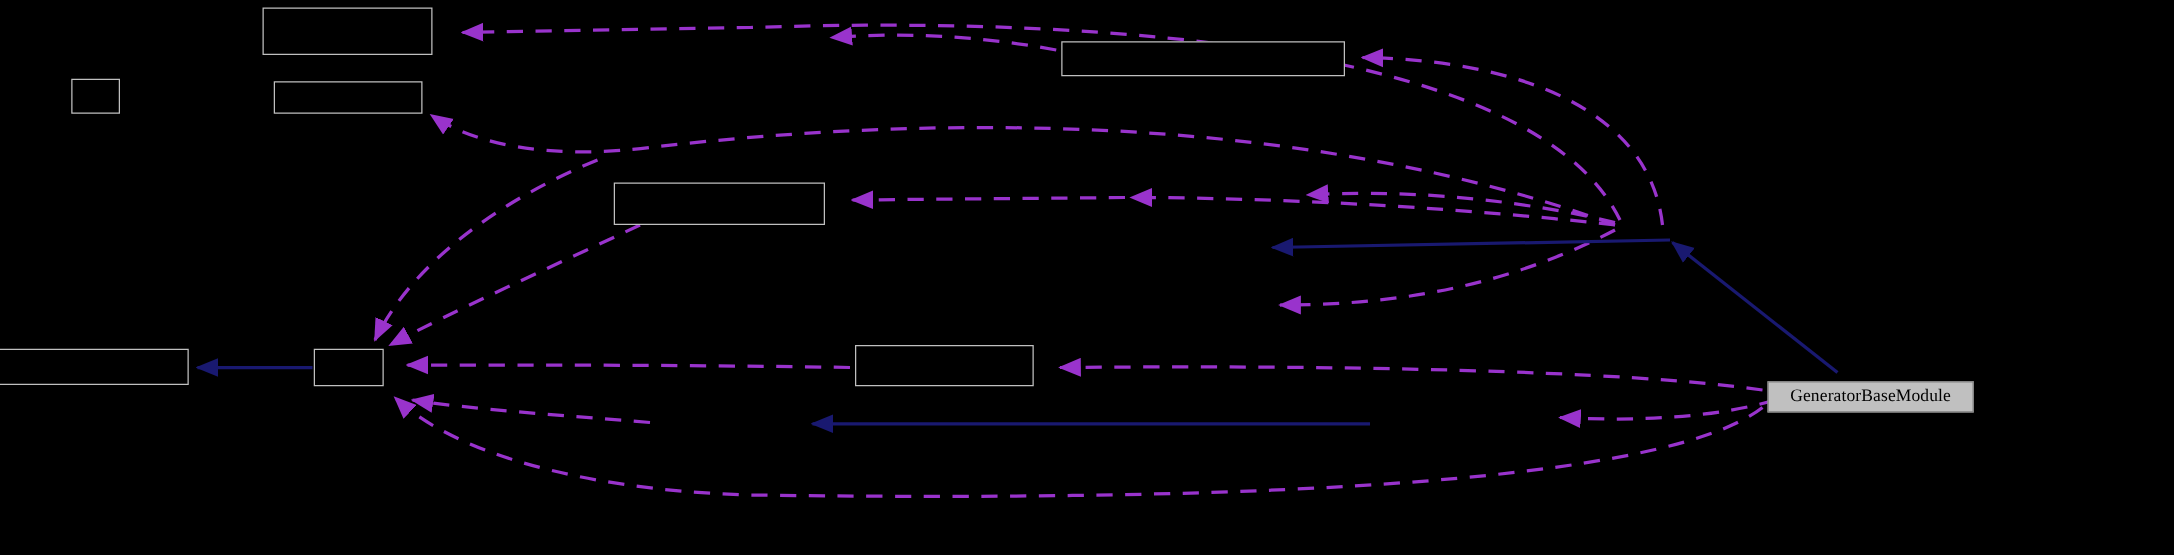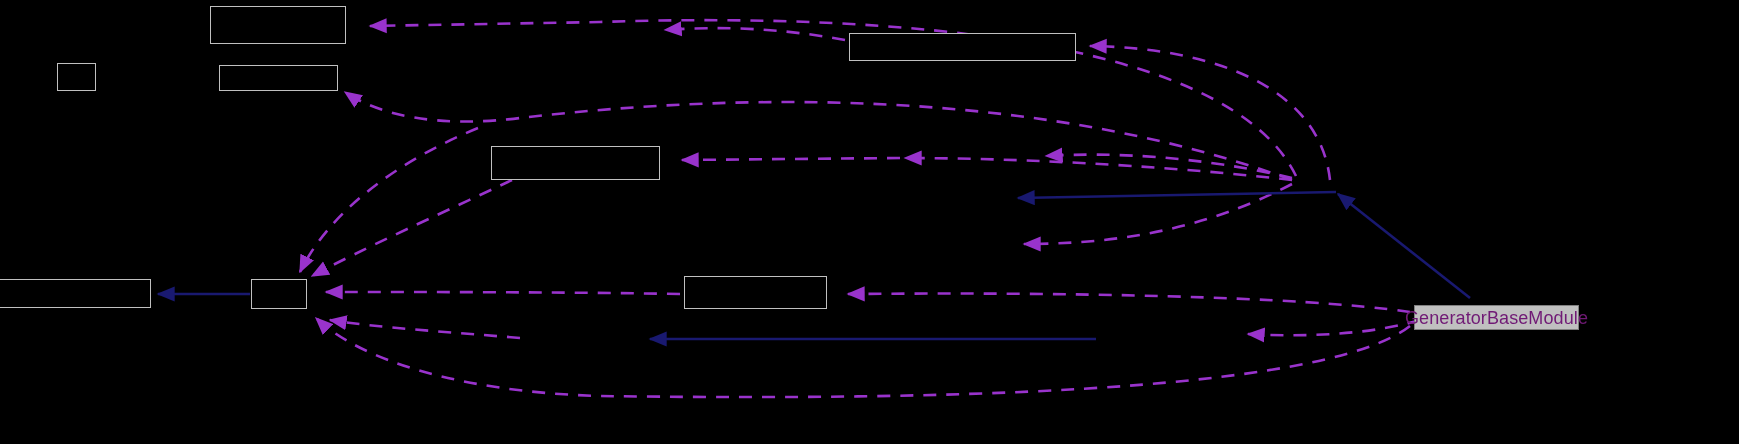--- a/index.html
+++ b/index.html
@@ -32,23 +32,23 @@
     background: #000000;
   }
   .node-box.labeled {
     background: #c0c0c0;
     border: 1px solid #808080;
     display: flex;
     align-items: center;
     justify-content: center;
   }
   .node-label {
-    color: #701a75;
-    font-family: Liberation Sans, sans-serif;
-    font-size: 18px;
+    color: #000000;
+    font-family: Liberation Serif, serif;
+    font-size: 14px;
     line-height: 1;
     white-space: nowrap;
     letter-spacing: 0.1px;
   }
 </style>
 </head>
 <body>
 
 <div id="graph-canvas">
 

